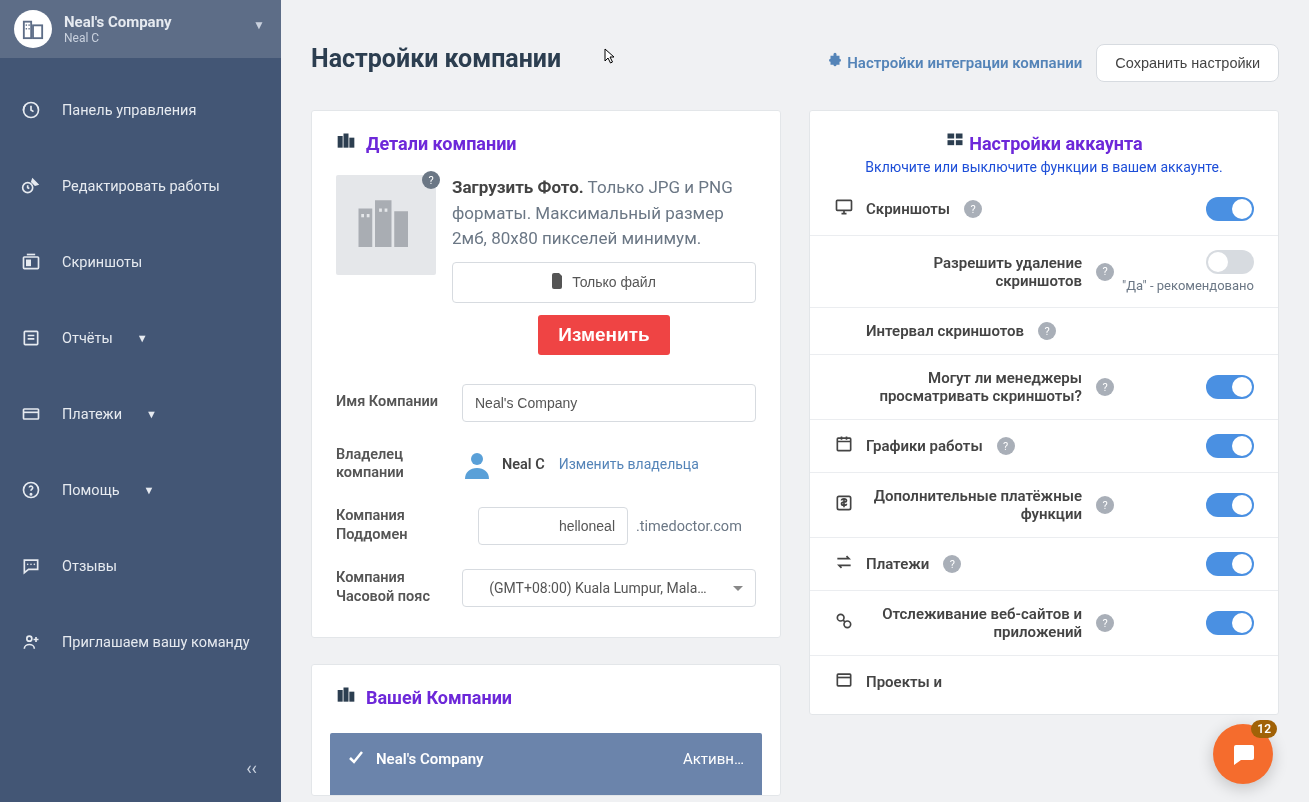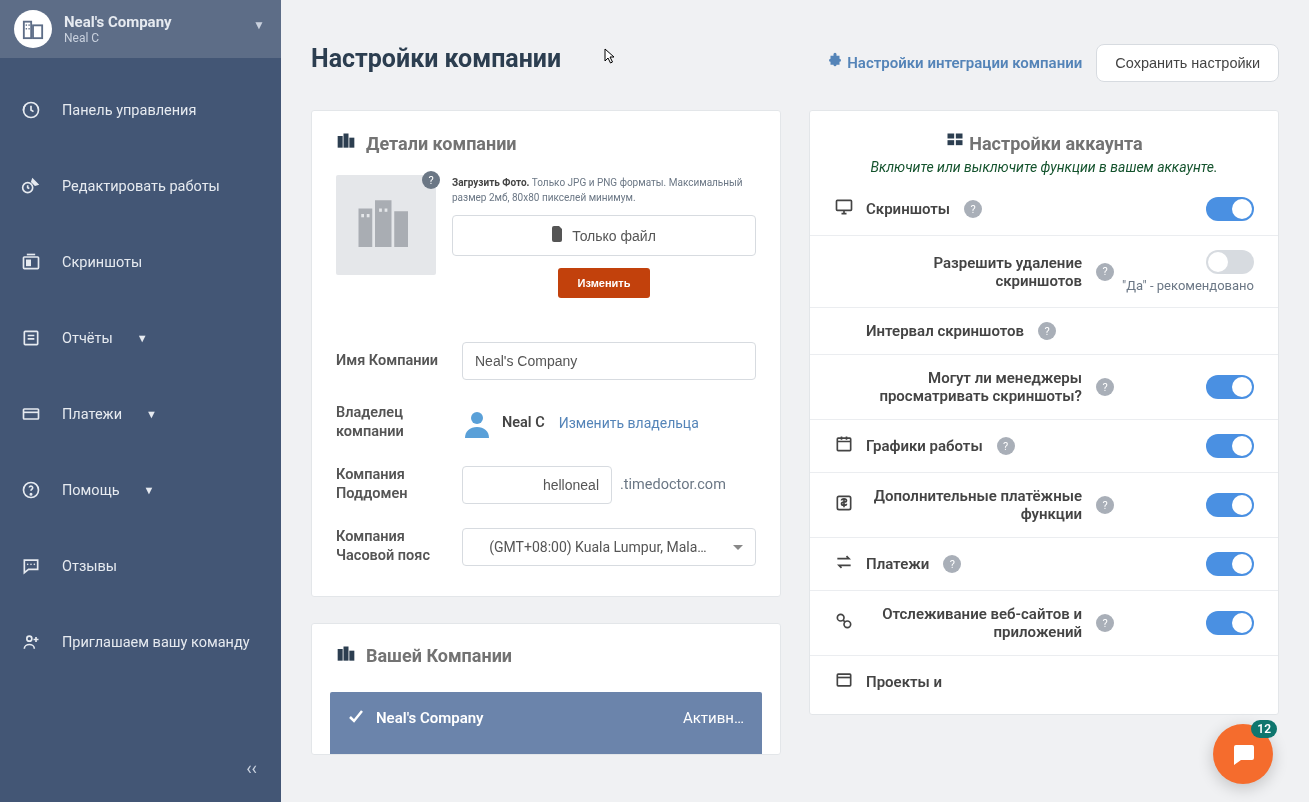--- a/index.html
+++ b/index.html
@@ -22,43 +22,43 @@
 .header { display:flex; align-items:flex-start; justify-content:space-between; margin-bottom:28px;margin-top:20px; }
 .page-title { font-size:25px; font-weight:700; color:#2c3e50; }
 .header-right { display:flex; align-items:center; gap:14px; }
 .integration-link { color:#5484b8; font-size:15px; font-weight:600; display:flex; align-items:center; gap:3px; text-decoration:none; }
 .integration-link svg{width:18px;height:18px;}
 .save-btn { background:#fff; border:1px solid #d7dbe0; padding:10px 18px; border-radius:8px; color:#444; font-size:14.5px; cursor:pointer; }
 .panels { display:flex; gap:28px; align-items:flex-start; }
 .panel { background:#fff; border:1px solid #e3e6e9; border-radius:3px; }
 .panel.left { width:470px; }
 .panel.right { flex:1; }
-.panel-header { display:flex; align-items:center; gap:10px; padding:20px 24px 16px; font-size:18px; font-weight:700; color:#737373; }
+.panel-header { display:flex; align-items:center; gap:10px; padding:20px 24px 16px; font-size:18px; font-weight:700; color:#6d28d9; }
 .panel-header svg{width:20px;height:20px;}
-.account-sub { text-align:center; font-size:14px; color:#14532d; padding:0 24px 14px;font-style:italic; }
+.account-sub { text-align:center; font-size:14px; color:#1d4ed8; padding:0 24px 14px; }
 .panel-body { padding:4px 24px 24px; }
 .upload-row { display:flex; gap:16px; margin-bottom:28px; }
 .photo-box { width:100px; height:100px; background:#e5e7ea; display:flex; align-items:center; justify-content:center; position:relative; border-radius:2px;}
 .photo-box svg { width:66px; height:66px; fill:#a9adb3; }
 .photo-help { position:absolute; top:-4px; right:-4px; width:18px; height:18px; border-radius:50%; background:#6b7785; color:#fff; font-size:11px; display:flex; align-items:center; justify-content:center; }
-.upload-text { font-size:10px; color:#6b7785; line-height:1.5; }
+.upload-text { font-size:17px; color:#6b7785; line-height:1.5; }
 .upload-text b { color:#444; }
 .file-btn { margin-top:10px; border:1px solid #d7dbe0; border-radius:4px; padding:10px 14px; background:#fff; display:inline-flex; align-items:center; gap:8px; font-size:14px; color:#555; cursor:pointer; width:100%; justify-content:center; }
 .file-btn svg{width:12px;height:16px;}
-.change-btn { margin:12px auto 16px; display:block; background:#c2410c; color:#fff; border:none; border-radius:3px; padding:9px 20px; font-size:11px; font-weight:600; cursor:pointer; }
+.change-btn { margin:12px auto 1px; display:block; background:#ef4444; color:#fff; border:none; border-radius:3px; padding:9px 20px; font-size:19px; font-weight:600; cursor:pointer; }
 .field-row { display:flex; align-items:center; gap:20px; margin-bottom:24px; }
 .field-label { width:106px; font-size:14.5px; color:#555; font-weight:600; line-height:1.3; }
 .text-input { flex:1; border:1px solid #d7dbe0; border-radius:4px; padding:10px 12px; font-size:14px; color:#555; }
 .owner-val { display:flex; align-items:center; gap:10px; flex:1; }
 .avatar { width:30px; height:30px; }
 .avatar svg{width:30px;height:30px;}
 .owner-name { font-weight:600; color:#444; font-size:14.5px; }
 .change-owner { color:#5484b8; font-size:14px; text-decoration:none; margin-left:4px; }
 .subdomain-wrap { flex:1; display:flex; align-items:center; gap:8px; }
-.subdomain-input { border:1px solid #d7dbe0; border-radius:4px; padding:10px 12px; font-size:14px; color:#555; width:150px; text-align:right; }
+.subdomain-input { border:1px solid #d7dbe0; border-radius:4px; padding:10px 12px; font-size:14px; color:#555; width:150px; text-align:right;margin-left:16px; }
 .subdomain-suffix { font-size:14.5px; color:#6b7785; }
 .select-box { flex:1; border:1px solid #d7dbe0; border-radius:4px; padding:10px 34px 10px 12px; font-size:14px; color:#555; position:relative; background:#fff; cursor:pointer; white-space:nowrap; overflow:hidden; text-overflow:ellipsis;text-align:center; }
 .select-box::after { content:""; position:absolute; right:12px; top:50%; margin-top:-2px; border:5px solid transparent; border-top-color:#888; }
 .panel.second { margin-top:26px; }
 .your-company-row { margin:8px 18px 0; background:#6b84ab; color:#fff; padding:16px 18px 26px; border-radius:2px 2px 0 0; display:flex; align-items:center; justify-content:space-between; font-size:15px; }
 .your-company-row .left { display:flex; align-items:center; gap:12px; font-weight:600; }
 .your-company-row svg{width:16px;height:16px;}
 .setting-row { display:flex; align-items:center; justify-content:space-between; padding:8px 24px; }
 .setting-lbl-wrap { display:flex; align-items:center; gap:12px; max-width:280px; }
 .setting-lbl-wrap svg{width:20px;height:20px;flex-shrink:0;}
@@ -68,21 +68,21 @@
 .toggle { width:48px; height:24px; border-radius:12px; position:relative; cursor:pointer; }
 .toggle.on { background:#4a90e2; }
 .toggle.off { background:#d7dbe0; }
 .toggle::after { content:""; position:absolute; width:20px; height:20px; border-radius:50%; background:#fff; top:2px; }
 .toggle.on::after { right:2px; }
 .toggle.off::after { left:2px; }
 .toggle-note { font-size:13px; color:#6b7785; }
 .sep { border:none; border-top:1px solid #ebedf0; margin:6px 0; }
 .chat-bubble { position:fixed; right:36px; bottom:18px; width:60px; height:60px; border-radius:50%; background:#f56c2d; display:flex; align-items:center; justify-content:center; box-shadow:0 4px 16px rgba(0,0,0,0.2); cursor:pointer; }
 .chat-bubble svg{width:28px;height:28px;}
-.badge { position:absolute; top:-4px; right:-4px; background:#0f766e; color:#fff; border-radius:10px; font-size:12px; padding:2px 6px; font-weight:600; }
+.badge { position:absolute; top:-4px; right:-4px; background:#a16207; color:#fff; border-radius:10px; font-size:12px; padding:2px 6px; font-weight:600; }
 .cursor { position:fixed; left:604px; top:48px; pointer-events:none; z-index:999; }
 .cursor svg{width:16px;height:16px;}
 .scroll-hint{height:12px}
 .indent-icon{width:20px;}
 </style>
 </head>
 <body>
 
 <div class="cursor">
   <svg viewBox="0 0 16 16">

